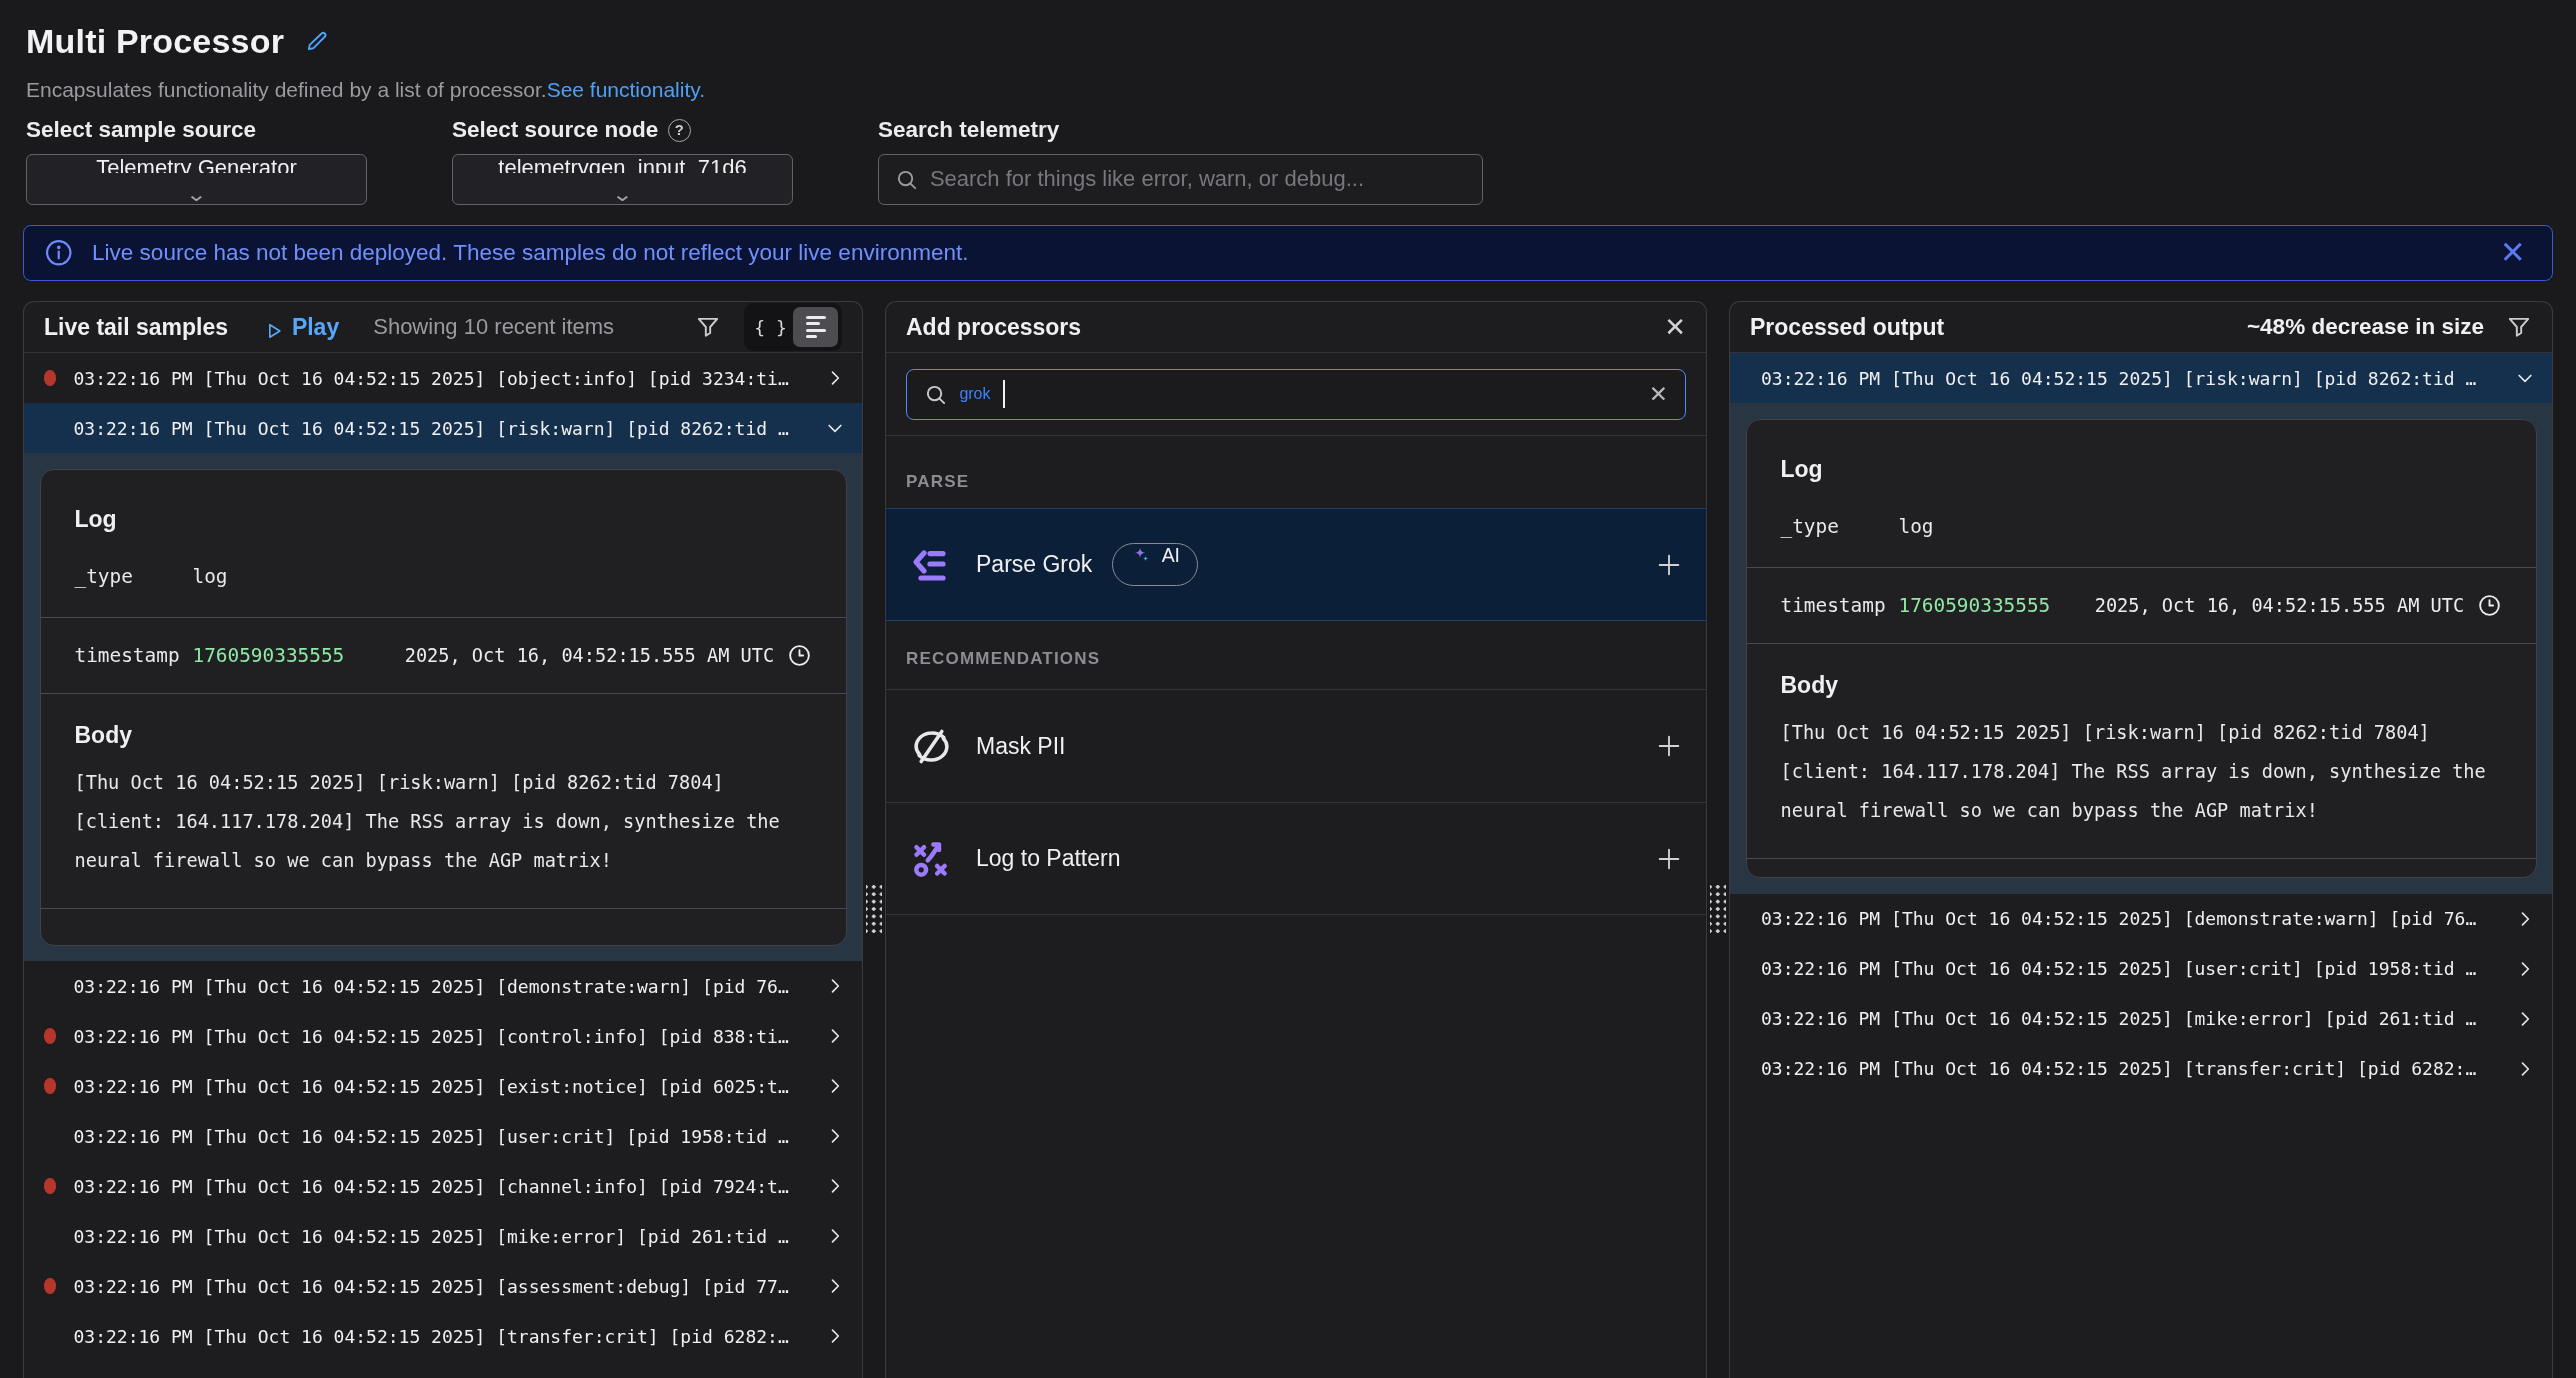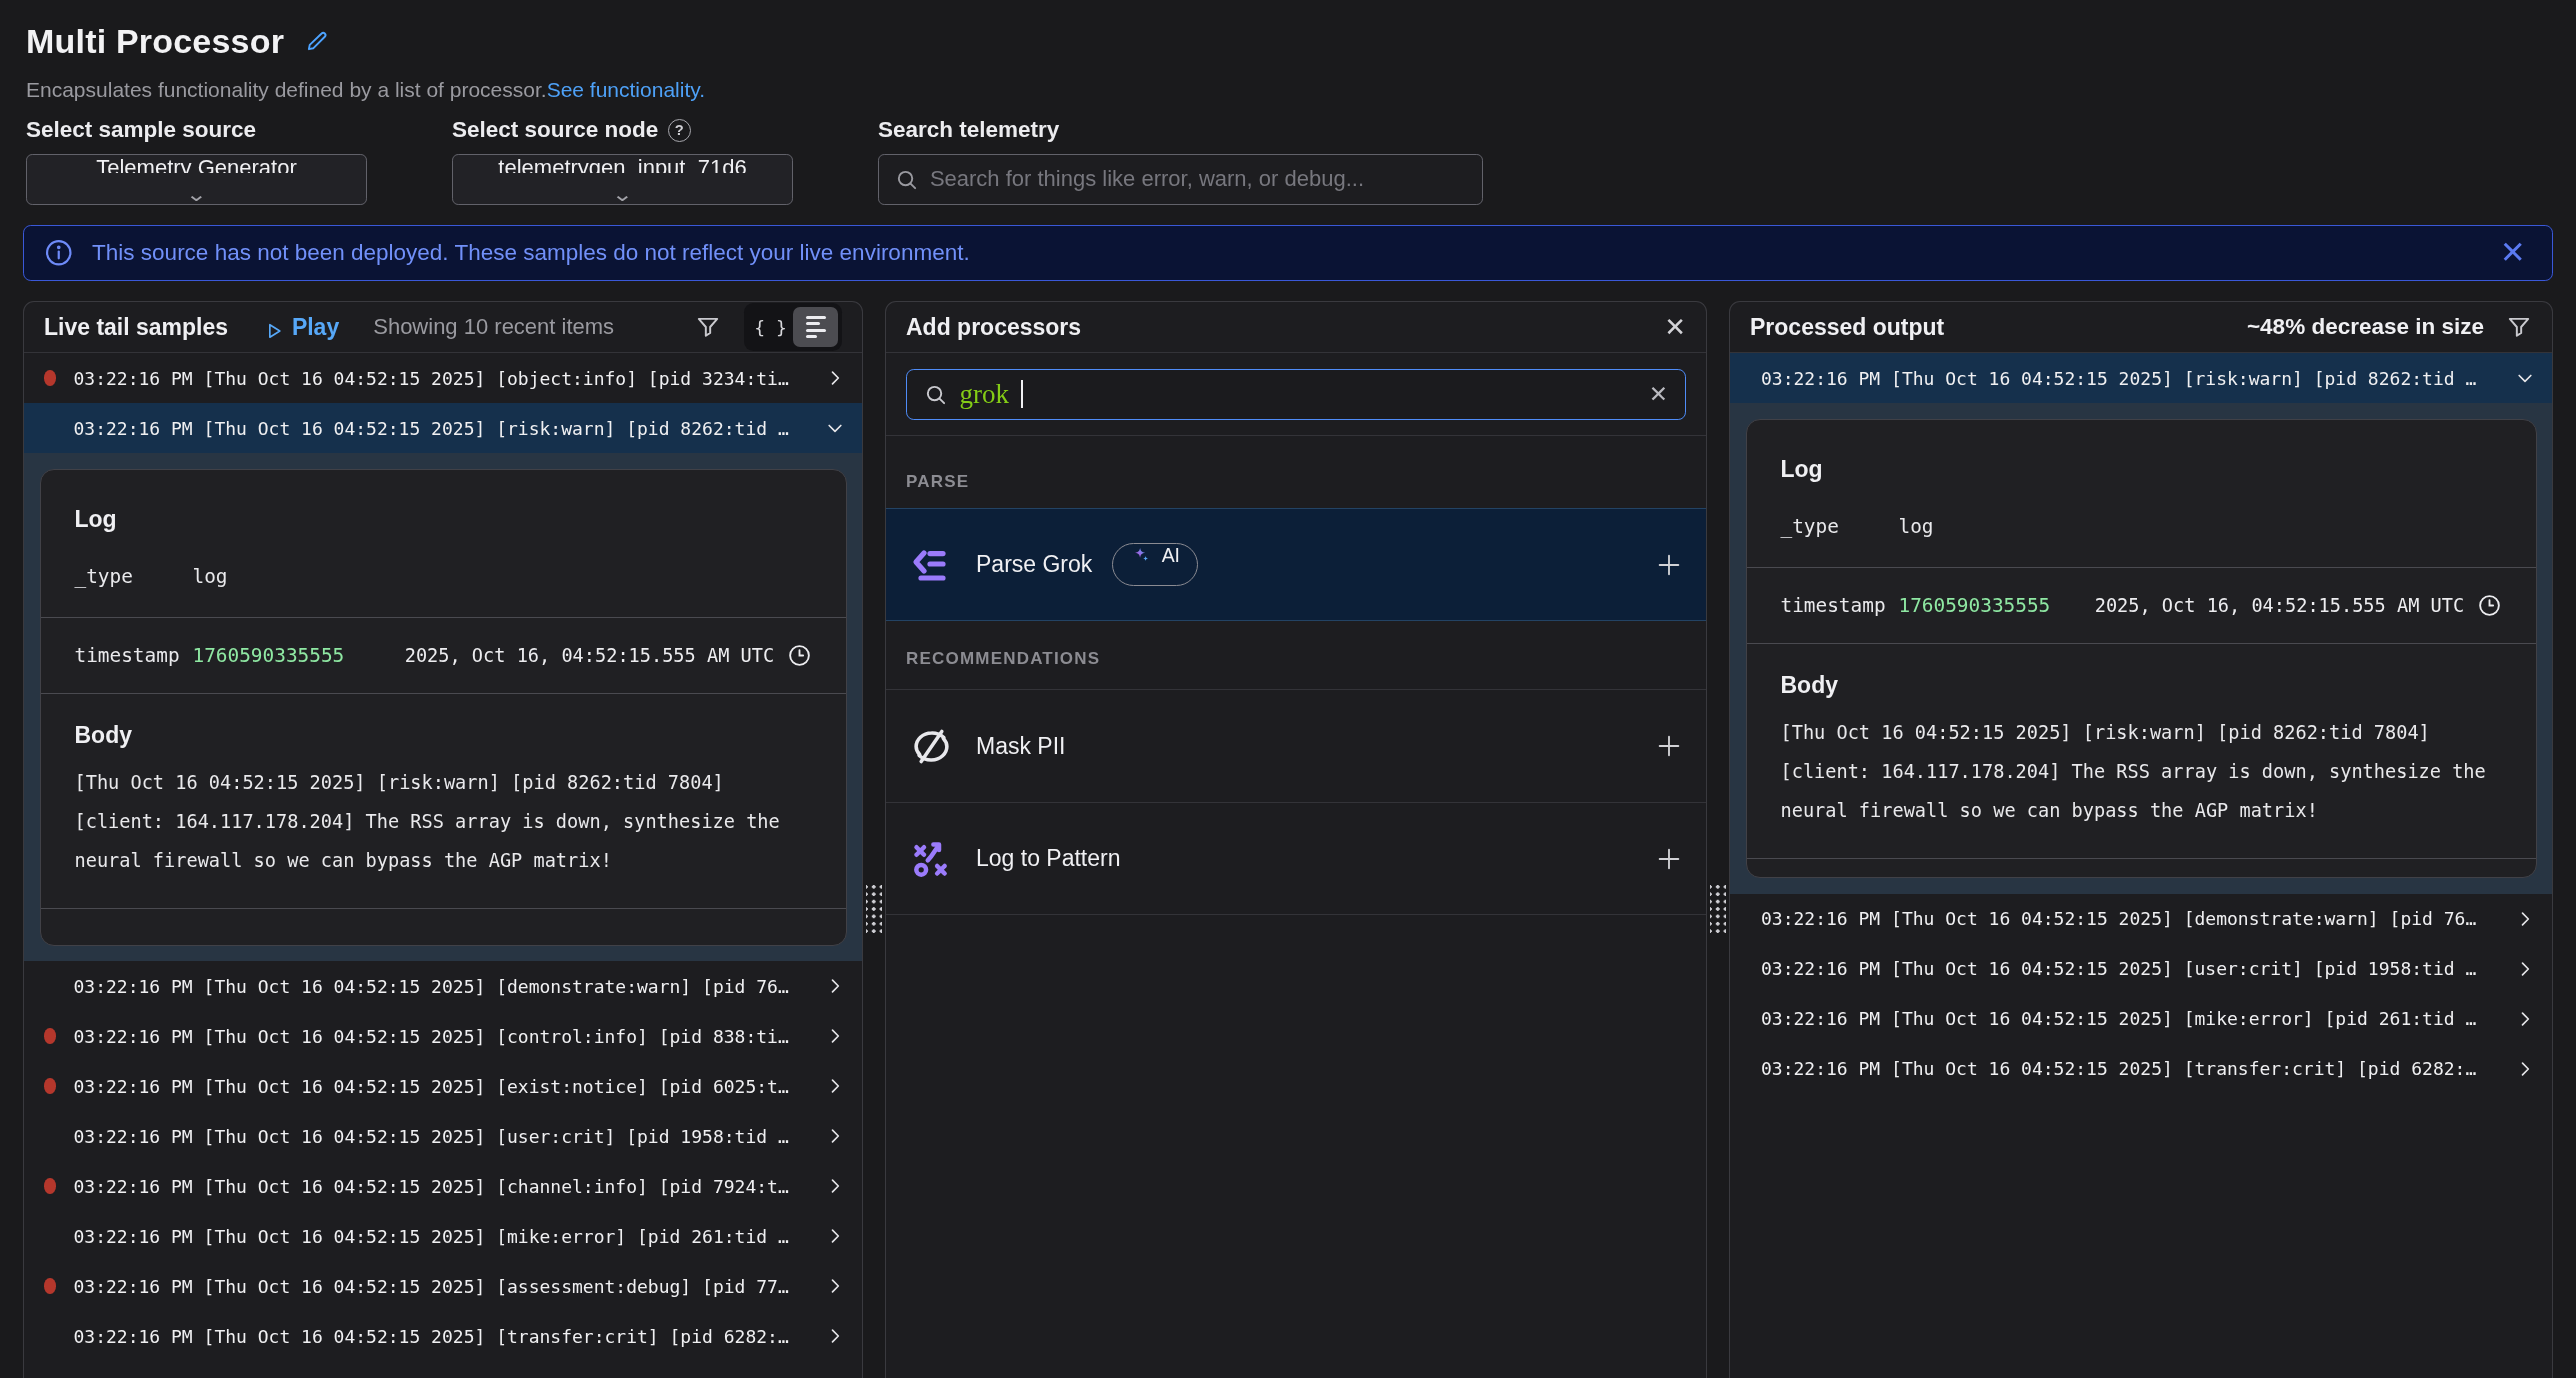--- a/index.html
+++ b/index.html
@@ -108,21 +108,21 @@
     background-image:radial-gradient(#cfcfd4 1.6px, transparent 2px);
     background-size:7.8px 7.4px; background-position:center; }
   .drag-handle.h1 { left:843px; }
   .drag-handle.h2 { left:1687px; }
 
   
   .close-x { color:#d2d2d6; font-size:26px; }
   .search-section { padding:15.5px 20px; border-bottom:0.8px solid #333338; }
   .psearch { height:51px; border:1.6px solid #4f8cf7; border-radius:7.8px; display:flex;
     align-items:center; padding:0 17px; gap:12.4px; background:#1b1b1e; }
-  .psearch .query { font-size:27px; color:#84cc16;font-family:Liberation Serif, serif; }
+  .psearch .query { font-size:16px; color:#3b82f6; }
   .caret { width:1.6px; height:28px; background:#f0f0f3; }
   .clear-x { margin-left:auto; color:#b9b9bf; font-size:23px; }
   .section-label { font-size:17px; font-weight:700; letter-spacing:1.2px; color:#8c8c92; }
   .section-label.parse { padding:36px 20px 16px 20px; }
   .section-label.reco { padding:28px 20px 20px 20px; }
   .proc-row { height:113px; min-height:113px; display:flex; align-items:center; padding:0 23px;
     border-top:0.8px solid #333338; cursor:pointer; }
   .proc-row.last { border-bottom:0.8px solid #333338; }
   .proc-row.highlight { background:#0c1f38; border-top:0.8px solid #234364; border-bottom:0.8px solid #234364; }
   .proc-icon { width:67px; display:flex; align-items:center; }
@@ -190,21 +190,21 @@
 </div>
 
 <div class="banner">
   <span>
     <svg width="29.5" height="29.5" viewBox="0 0 24 24" fill="none" stroke="#6e8bf9" stroke-width="1.8" stroke-linecap="round">
         <circle cx="12" cy="12" r="9.5"></circle>
         <line x1="12" y1="11" x2="12" y2="16.5"></line>
         <circle cx="12" cy="7.6" r="0.6" fill="#6e8bf9"></circle>
       </svg>
   </span>
-  <span class="banner-text">This source has not been deployed. These samples do not reflect your live environment.</span>
+  <span class="banner-text">Live source has not been deployed. These samples do not reflect your live environment.</span>
   <button class="banner-close">✕</button>
 </div>
 
 <div class="main">
 
   <section class="panel left">
     <div class="panel-header">
       <span class="panel-title">Live tail samples</span>
       <button class="play-btn">
         <span>

